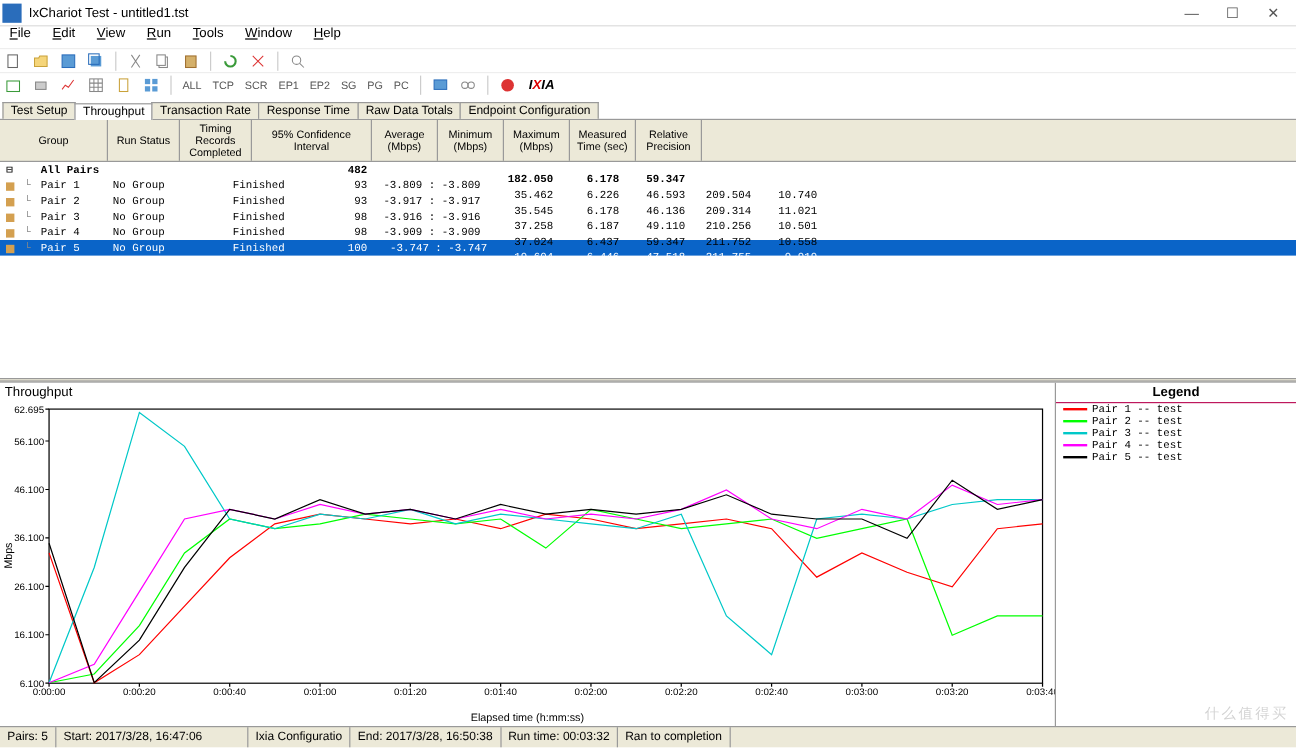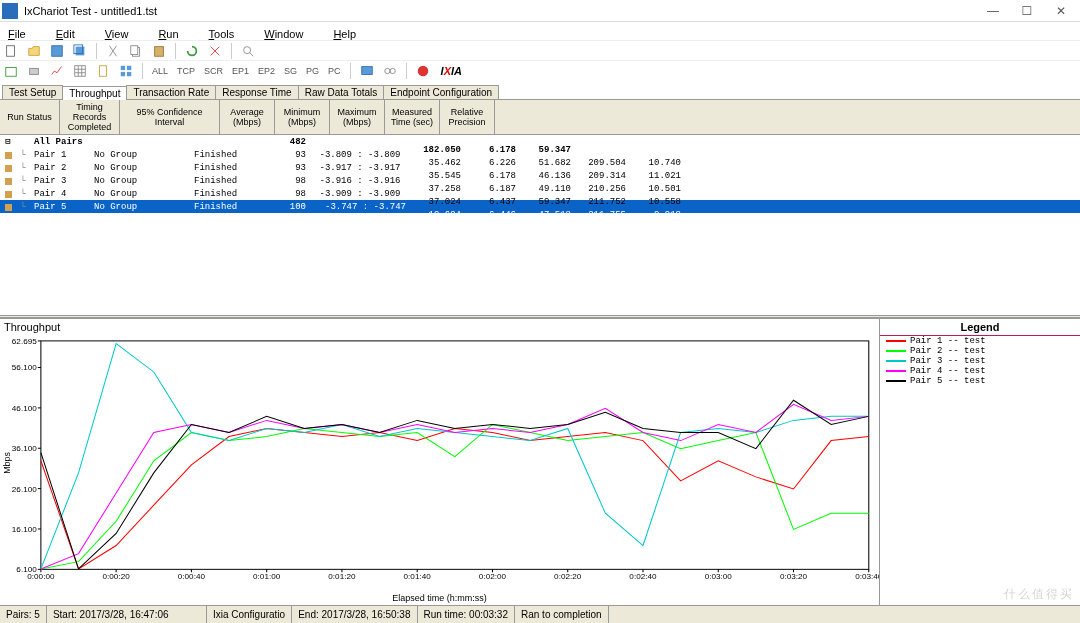--- a/index.html
+++ b/index.html
@@ -2,21 +2,21 @@
 <html><head>
 <meta charset="utf-8">
 <style>
 * { box-sizing: border-box; margin: 0; padding: 0; }
 body { font-family: "Segoe UI", Tahoma, sans-serif; font-size: 11px; background: #fff; width: 1080px; height: 623px; overflow: hidden; display: flex; flex-direction: column; }
 .titlebar { height: 22px; background: #fff; display: flex; align-items: center; padding: 0 2px; border-bottom: 1px solid #ddd; }
 .titlebar .app-icon { width: 16px; height: 16px; background: #2a6dbb; margin-right: 6px; }
 .titlebar .title { flex: 1; font-size: 11px; color: #000; }
 .winbtns { display: flex; }
 .winbtn { width: 34px; height: 20px; text-align: center; line-height: 20px; font-size: 12px; color: #555; cursor: pointer; }
-.menubar { height: 18px; display: flex; align-items: flex-end; padding: 0 2px; font-size: 11px; gap: 18px; }
+.menubar { height: 18px; display: flex; align-items: flex-start; padding: 0 2px; font-size: 11px; gap: 6px; }
 .menubar span { padding: 0 6px; cursor: pointer; }
 .menubar span u { text-decoration: underline; }
 .toolbar { height: 20px; display: flex; align-items: center; padding: 0 2px; gap: 5px; border-top: 1px solid #eee; }
 .tbtn { width: 18px; height: 18px; display: inline-flex; align-items: center; justify-content: center; cursor: pointer; }
 .tbtn svg { width: 14px; height: 14px; }
 .tsep { width: 1px; height: 16px; background: #ccc; margin: 0 2px; }
 .smallabel { font-size: 9px; color: #555; padding: 0 2px; cursor: pointer; }
 .logo { font-weight: bold; font-style: italic; font-size: 11px; margin-left: 4px; }
 .logo span { color: #000; }
 .logo .x { color: #d00; }
@@ -198,20 +198,21 @@
 <div class="tabs">
   <div class="tab">Test Setup</div>
   <div class="tab active">Throughput</div>
   <div class="tab">Transaction Rate</div>
   <div class="tab">Response Time</div>
   <div class="tab">Raw Data Totals</div>
   <div class="tab">Endpoint Configuration</div>
 </div>
 
 <div class="gridhead">
+  <div style="width:90px">Group</div>
   <div style="width:60px">Run Status</div>
   <div style="width:60px">Timing Records Completed</div>
   <div style="width:100px">95% Confidence Interval</div>
   <div style="width:55px">Average (Mbps)</div>
   <div style="width:55px">Minimum (Mbps)</div>
   <div style="width:55px">Maximum (Mbps)</div>
   <div style="width:55px">Measured Time (sec)</div>
   <div style="width:55px">Relative Precision</div>
 </div>
 
@@ -237,21 +238,21 @@
           </svg>
         </div>
     <div class="c-tree">└</div>
     <div style="width:60px">Pair 1</div>
     <div style="width:100px">No Group</div>
     <div style="width:60px">Finished</div>
     <div style="width:60px;text-align:right">93</div>
     <div style="width:100px;text-align:center">-3.809 : -3.809</div>
     <div class="c-avg">35.462</div>
     <div class="c-min">6.226</div>
-    <div class="c-max">51.682</div>
+    <div class="c-max">46.593</div>
     <div class="c-time">209.504</div>
     <div class="c-prec">10.740</div>
       </div>
       <div class="row">
         <div class="c-icon">
           <svg width="12" height="12">
             <rect x="1" y="3" width="10" height="7" fill="#d4a050"></rect>
           </svg>
         </div>
     <div class="c-tree">└</div>

